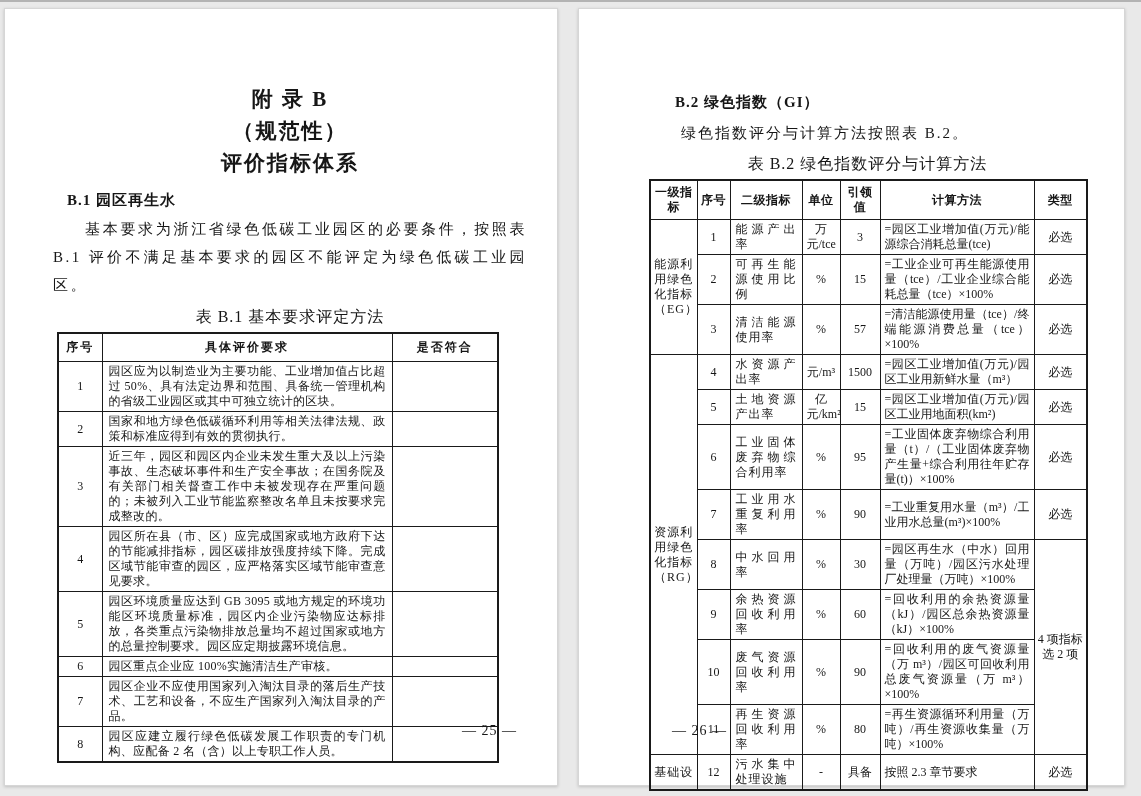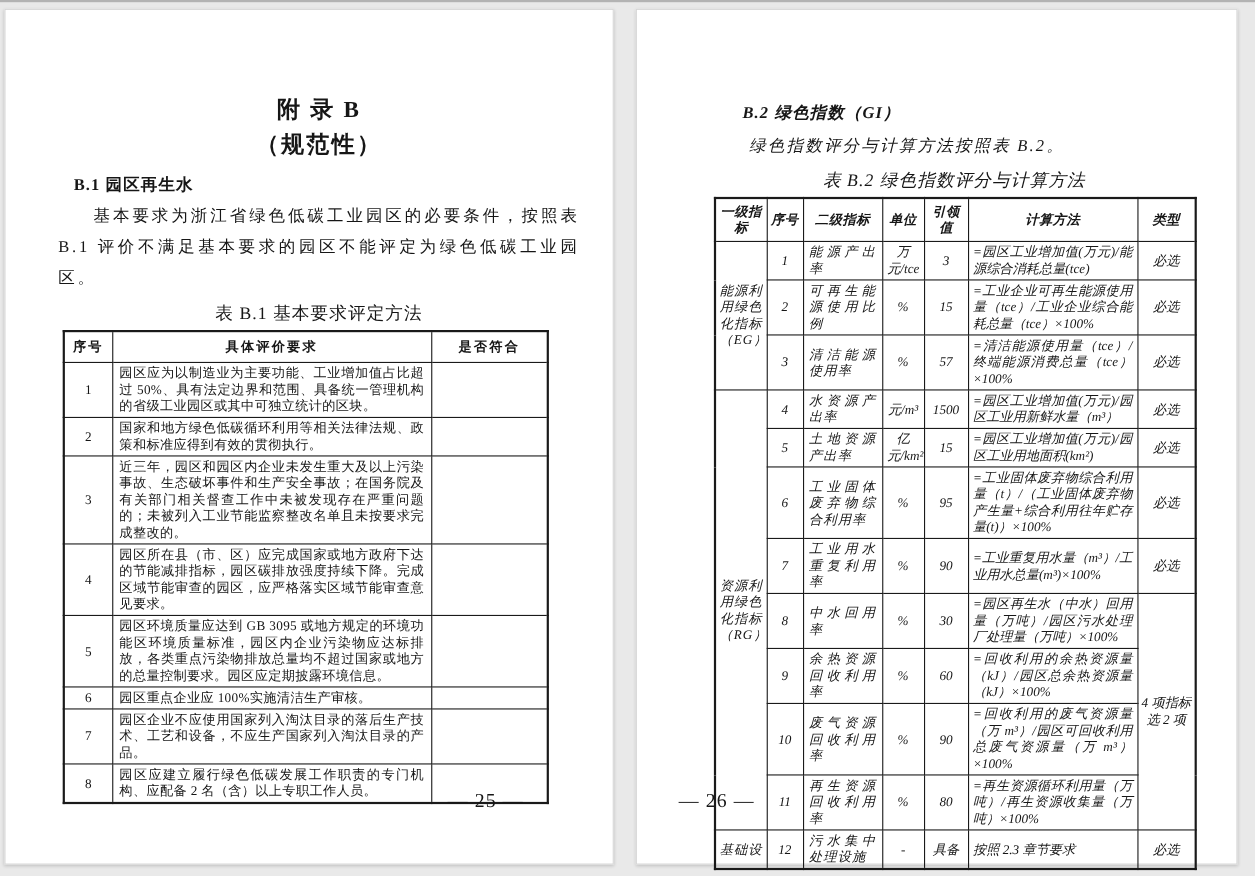--- a/index.html
+++ b/index.html
@@ -19,21 +19,21 @@
   .page {
     position: absolute; top: 8px; height: 778px;
     background: #ffffff;
     border: 1px solid #d6d6d6;
     box-shadow: 0 1px 3px rgba(0,0,0,0.18);
   }
   .page-left  { left: 4px;   width: 554px; }
   .page-right { left: 578px; width: 547px; }
 
   .cl { padding: 0 30px 0 48px; }
-  .cr { padding: 0 38px 0 70px; font-style: italic; }
+  .cr { padding: 0 38px 0 70px; }
 
   .doc-title {
     text-align: center;
     padding-top: 74px;
     font-weight: bold;
     font-size: 21px;
     line-height: 32px;
     letter-spacing: 2px;
   }
   .sec-head {
@@ -93,40 +93,41 @@
   .b2 { width: 437px; }
   .b2 th { padding: 4px 1px; letter-spacing: 0.5px; }
   .b2 td { text-align: center; }
   .b2 td.grp { letter-spacing: 1px; padding: 2px 3px; }
   .b2 td.ind { text-align: justify; padding: 2px 5px; letter-spacing: 1px; }
   .b2 td.method { text-align: justify; padding: 2px 4px; }
   .b2 td.typ { padding: 2px 3px; }
 
   .pagenum {
     position: absolute;
-    font-size: 18px;
+    font-size: 14px;
     letter-spacing: 1px;
     width: 110px;
-    text-align: left;
+    text-align: right;
     bottom: 46px;
   }
   .pn-l { left: 402px; }
   .pn-r { left: 38px; }
 </style>
 </head>
 <body>
 
 <div class="topline"></div>
 
 <div class="page page-left">
   <div class="cl">
 
     <div class="doc-title">
       <div>附 录 B</div>
       <div>（规范性）</div>
+      <div>评价指标体系</div>
     </div>
 
     <div class="sec-head">B.1 园区再生水</div>
 
     <p class="para">基本要求为浙江省绿色低碳工业园区的必要条件，按照表 B.1 评价不满足基本要求的园区不能评定为绿色低碳工业园区。</p>
 
     <div class="tbl-caption">表 B.1 基本要求评定方法</div>
 
     <table class="b1">
       <colgroup>

